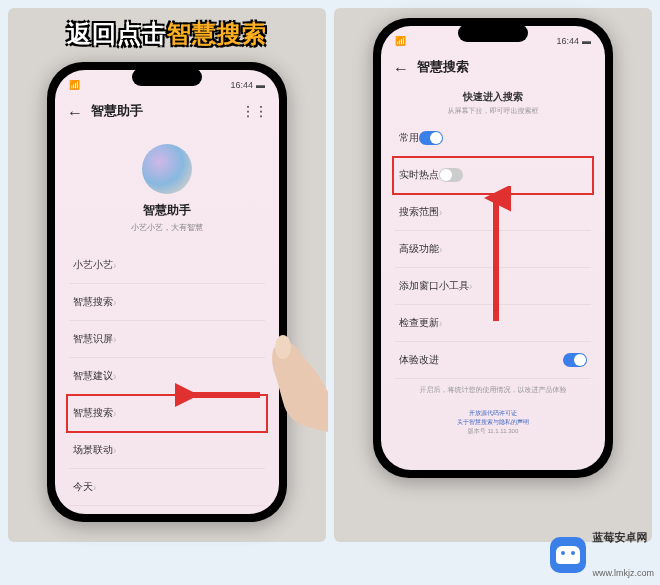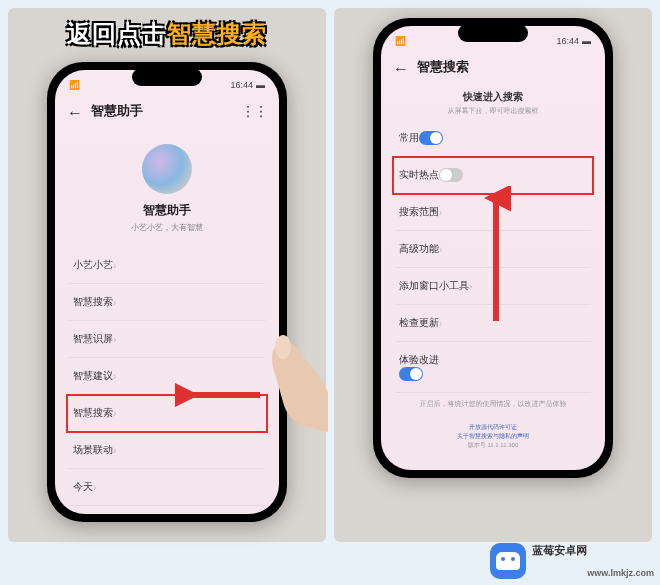--- a/index.html
+++ b/index.html
@@ -192,22 +192,22 @@
       content: '';
       position: absolute;
       width: 4px;
       height: 4px;
       background: #3b7fe8;
       border-radius: 50%;
       top: 5px;
     }
     .wm-face::before { left: 5px; }
     .wm-face::after { right: 5px; }
-    .wm-text { display: flex; flex-direction: row; line-height: 1.2; justify-content: flex-end; }
-    .wm-url { font-size: 9px; color: #666; font-weight: 700; margin-top: 24px; }
+    .wm-text { display: flex; flex-direction: column; line-height: 1.2; justify-content: flex-end; }
+    .wm-url { font-size: 9px; color: #666; font-weight: 400; margin-top: 24px; }
     .bottom-hint { text-align: center; font-size: 7px; color: #999; padding: 6px 16px; line-height: 1.4; }
   </style>
 </head>
 <body>
 
 <div class="panels">
 
   <div class="panel">
     <div class="panel-header">
       <span>返回点击</span><span class="hl">智慧搜索</span>
@@ -319,21 +319,21 @@
               <span class="chevron">›</span>
             </div>
           <div class="list-item">
               <span>添加窗口小工具</span>
               <span class="chevron">›</span>
             </div>
           <div class="list-item">
               <span>检查更新</span>
               <span class="chevron">›</span>
             </div>
-          <div class="list-item" style="flex-direction:column;align-items:flex-start">
+          <div class="list-item" style="flex-direction:row;align-items:flex-start">
             <div style="flex:1">
               <div>体验改进</div>
             </div>
             <span class="toggle"></span>
           </div>
         </div>
         <div class="bottom-hint">开启后，将统计您的使用情况，以改进产品体验</div>
         <div class="footer-text">
           <div>开放源代码许可证</div>
           <div>关于智慧搜索与隐私的声明</div>

